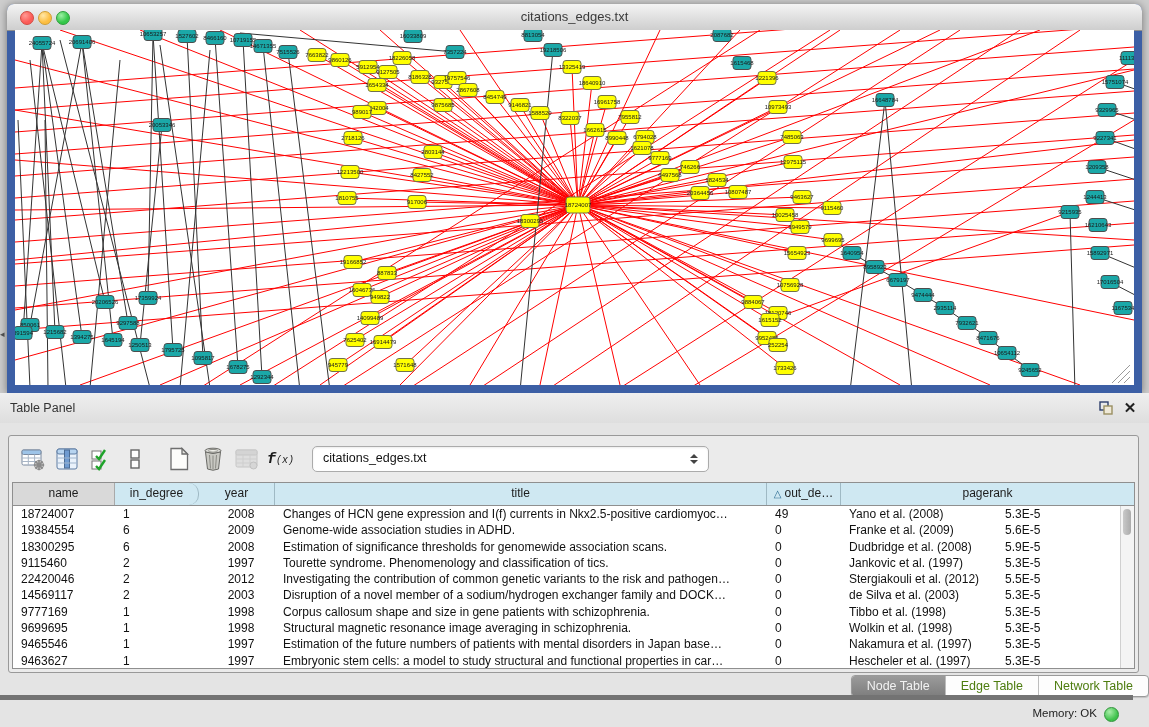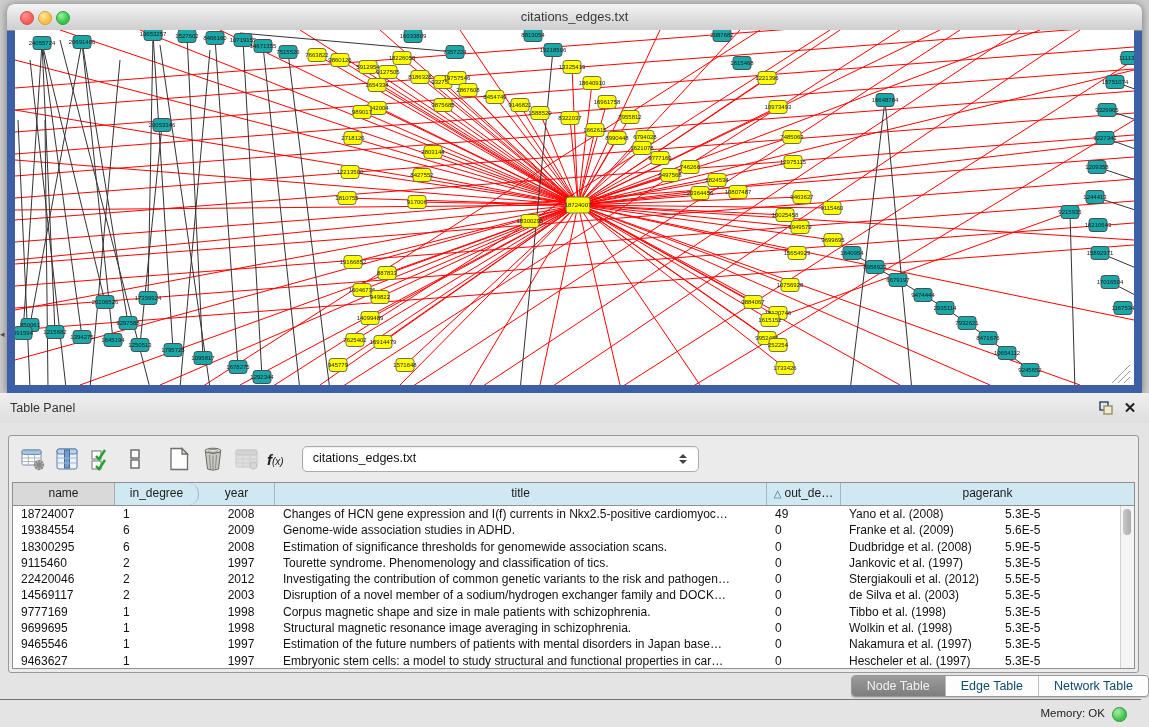--- a/index.html
+++ b/index.html
@@ -27,21 +27,21 @@
   .divider-handle{position:absolute;left:568px;top:-1px;color:#8a8a8a;font-size:8px;line-height:8px;}
   .panel-titlebar{height:30px;position:relative;background:linear-gradient(#efefef,#dedede);}
   .panel-title{position:absolute;left:10px;top:0;line-height:30px;font-size:12.5px;color:#333;}
   .pt-btn{position:absolute;top:6px;width:18px;height:18px;cursor:default;}
   .float-btn{right:34px;}
   .close-btn{right:10px;font-size:15px;font-weight:bold;color:#222;line-height:18px;text-align:center;}
   .panel-box{position:absolute;left:8px;top:42px;width:1129px;height:236px;
              background:#ebebeb;border:1px solid #999;border-radius:3px;}
   .toolbar{position:absolute;left:0;top:0;right:0;height:46px;display:flex;align-items:center;padding-left:10px;}
   .tb-icon{width:28px;height:28px;margin-right:6px;display:flex;align-items:center;justify-content:center;}
-  .fx{font-family:Liberation Sans, sans-serif;font-style:italic;font-weight:bold;font-size:15px;color:#1a1a1a;margin-right:10px;}
+  .fx{font-family:Liberation Mono, monospace;font-style:italic;font-weight:bold;font-size:15px;color:#1a1a1a;margin-right:10px;}
   .fx small{font-size:10px;font-weight:normal;}
   .dropdown{width:395px;height:24px;background:#fff;border:1px solid #ababab;border-radius:5px;
             box-shadow:inset 0 1px 2px rgba(0,0,0,.08);position:relative;margin-left:8px;}
   .dropdown .val{line-height:23px;font-size:12.5px;color:#111;padding-left:10px;}
   .stepper{position:absolute;right:10px;top:4px;width:9px;height:16px;display:flex;flex-direction:column;
            align-items:center;justify-content:center;gap:2px;}
   .stepper i{width:0;height:0;border-left:4px solid transparent;border-right:4px solid transparent;}
   .st-up{border-bottom:4px solid #444;}
   .st-dn{border-top:4px solid #444;}
   .table-wrap{position:absolute;left:3px;right:3px;top:46px;bottom:3px;background:#fff;
@@ -57,25 +57,25 @@
       overflow:hidden;white-space:nowrap;}
   .c0{width:102px;}.c1{width:84px;border-radius:10px;}.c2{width:76px;text-align:center;}.c3{width:492px;}.c4{width:74px;}.c5{width:156px;}
   .c6{flex:1;border-right:none;}
   .vscroll{position:absolute;right:0;top:23px;bottom:0;width:13px;background:#f4f4f4;border-left:1px solid #d0d0d0;}
   .vthumb{position:absolute;left:2px;top:3px;width:8px;height:26px;border-radius:4px;
           background:linear-gradient(90deg,#c9c9c9,#ababab);}
   
   .tabs{position:absolute;left:0;right:0;top:282px;display:flex;justify-content:flex-end;}
   .seg{display:inline-flex;border:1px solid #9a9a9a;border-radius:4px;overflow:hidden;height:20px;
        background:#fdfdfd;box-shadow:0 1px 1px rgba(0,0,0,.15);}
-  .seg .tab{padding:0 15px;font-size:12.5px;line-height:20px;color:#0c4a6e;border-left:1px solid #bdbdbd;}
+  .seg .tab{padding:0 15px;font-size:12.5px;line-height:20px;color:#4d7c0f;border-left:1px solid #bdbdbd;}
   .seg .tab:first-child{border-left:none;}
   .seg .tab.active{background:linear-gradient(#9b9b9b,#7e7e7e);color:#f2f2f2;}
   
-  .statusbar{position:absolute;left:0;right:8px;bottom:0;height:27px;border-top:1px solid #737373;}
+  .statusbar{position:absolute;left:0;right:16px;bottom:0;height:27px;border-top:5px solid #737373;}
   .mem{position:absolute;right:36px;top:0;line-height:26px;font-size:11.5px;color:#222;}
   .mem-dot{position:absolute;right:14px;top:7px;width:13px;height:13px;border-radius:50%;
            background:radial-gradient(circle at 35% 30%,#a9eea9,#3fc24c 65%);border:1px solid #2e9439;}
 </style>
 </head>
 <body>
 
 <div class="desktop">
   <span class="collapse-arrow">◂</span>
   <div class="net-window">
@@ -650,21 +650,21 @@
             <div class="td c2">2003</div>
             <div class="td c3">Disruption of a novel member of a sodium/hydrogen exchanger family and DOCK…</div>
             <div class="td c4">0</div>
             <div class="td c5">de Silva et al. (2003)</div>
             <div class="td c6">5.3E-5</div>
           </div>
           <div class="tr">
             <div class="td c0">9777169</div>
             <div class="td c1">1</div>
             <div class="td c2">1998</div>
-            <div class="td c3">Corpus magnetic shape and size in male patients with schizophrenia.</div>
+            <div class="td c3">Corpus callosum shape and size in gene patients with schizophrenia.</div>
             <div class="td c4">0</div>
             <div class="td c5">Tibbo et al. (1998)</div>
             <div class="td c6">5.3E-5</div>
           </div>
           <div class="tr">
             <div class="td c0">9699695</div>
             <div class="td c1">1</div>
             <div class="td c2">1998</div>
             <div class="td c3">Structural magnetic resonance image averaging in schizophrenia.</div>
             <div class="td c4">0</div>

